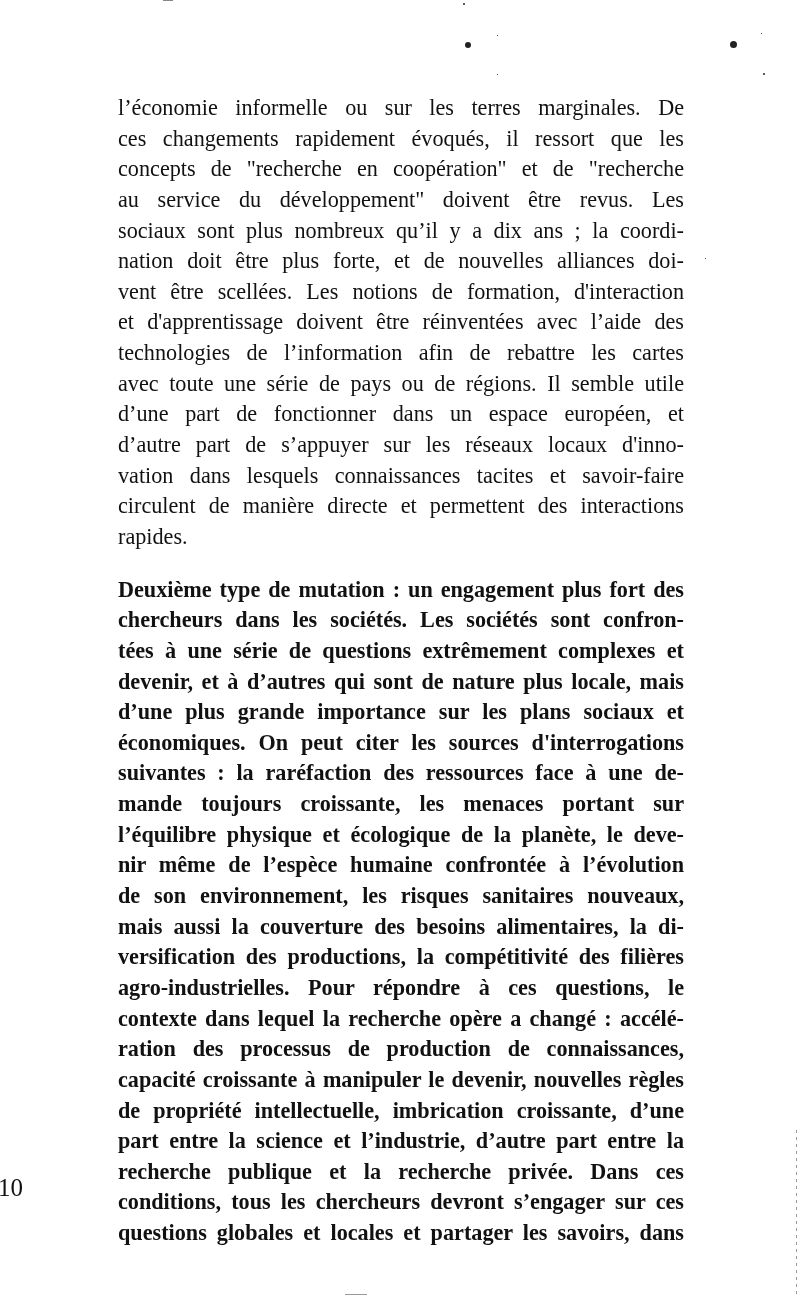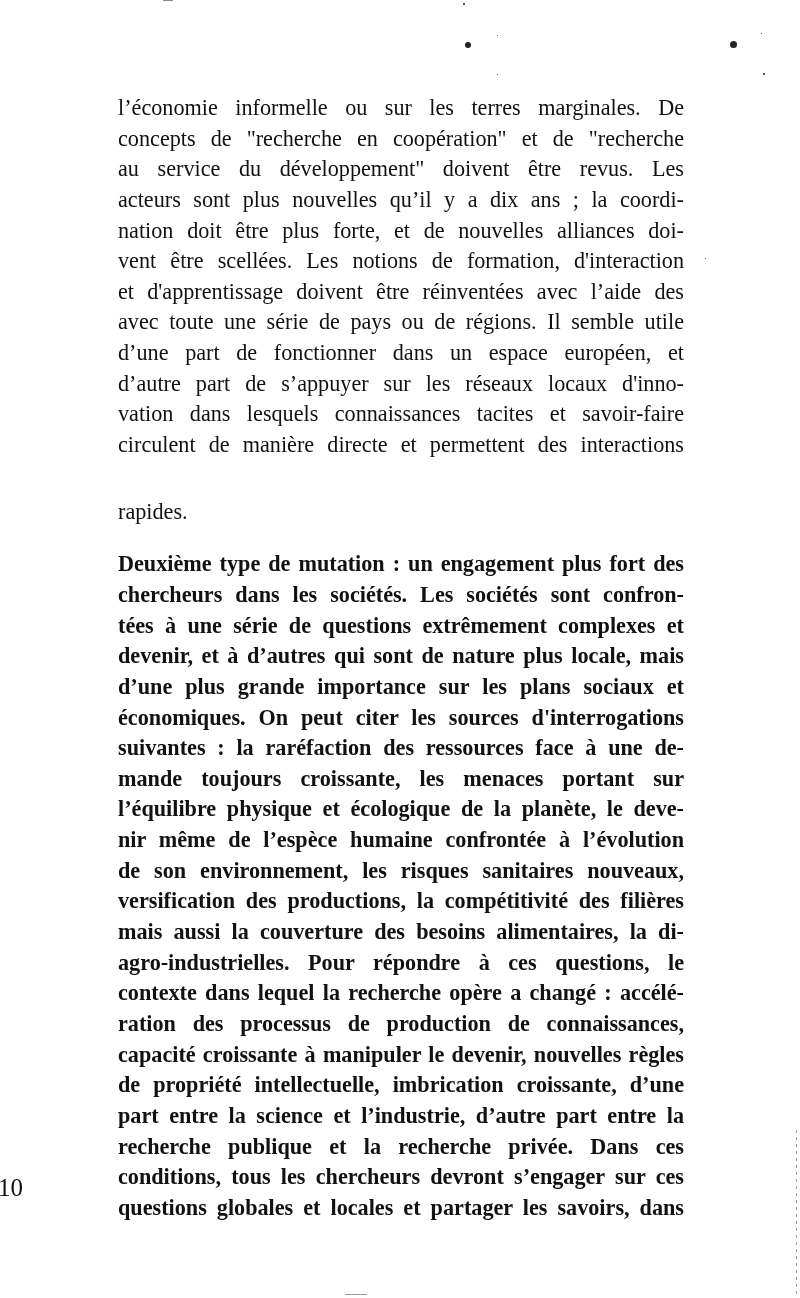--- a/index.html
+++ b/index.html
@@ -37,21 +37,20 @@
   }
   .line {
     display: block;
     white-space: nowrap;
     text-align: justify;
     text-align-last: justify;
     height: 30.65px;
   }
   .line.last {
     text-align-last: left;
-    margin-top: 36px;
   }
   .page-number {
     position: absolute;
     left: 0;
     width: 800px;
     top: 1173px;
     text-align: left;
     font-size: 25px;
     line-height: 30px;
     padding-left: 0px;
@@ -87,47 +86,49 @@
   }
 </style>
 </head>
 <body>
 
 <div class="page">
 
   <div class="text-block">
     <p class="para">
       <span class="line">l’économie informelle ou sur les terres marginales. De</span>
+      <span class="line">ces changements rapidement évoqués, il ressort que les</span>
       <span class="line">concepts de "recherche en coopération" et de "recherche</span>
       <span class="line">au service du développement" doivent être revus. Les</span>
-      <span class="line">acteurs sont plus nouvelles qu’il y a dix ans ; la coordi-</span>
+      <span class="line">sociaux sont plus nombreux qu’il y a dix ans ; la coordi-</span>
       <span class="line">nation doit être plus forte, et de nouvelles alliances doi-</span>
       <span class="line">vent être scellées. Les notions de formation, d'interaction</span>
       <span class="line">et d'apprentissage doivent être réinventées avec l’aide des</span>
+      <span class="line">technologies de l’information afin de rebattre les cartes</span>
       <span class="line">avec toute une série de pays ou de régions. Il semble utile</span>
       <span class="line">d’une part de fonctionner dans un espace européen, et</span>
       <span class="line">d’autre part de s’appuyer sur les réseaux locaux d'inno-</span>
       <span class="line">vation dans lesquels connaissances tacites et savoir-faire</span>
       <span class="line">circulent de manière directe et permettent des interactions</span>
       <span class="line last">rapides.</span>
     </p>
     <p class="para">
       <span class="line">Deuxième type de mutation : un engagement plus fort des</span>
       <span class="line">chercheurs dans les sociétés. Les sociétés sont confron-</span>
       <span class="line">tées à une série de questions extrêmement complexes et</span>
       <span class="line">devenir, et à d’autres qui sont de nature plus locale, mais</span>
       <span class="line">d’une plus grande importance sur les plans sociaux et</span>
       <span class="line">économiques. On peut citer les sources d'interrogations</span>
       <span class="line">suivantes : la raréfaction des ressources face à une de-</span>
       <span class="line">mande toujours croissante, les menaces portant sur</span>
       <span class="line">l’équilibre physique et écologique de la planète, le deve-</span>
       <span class="line">nir même de l’espèce humaine confrontée à l’évolution</span>
       <span class="line">de son environnement, les risques sanitaires nouveaux,</span>
+      <span class="line">mais aussi la couverture des besoins alimentaires, la di-</span>
       <span class="line">versification des productions, la compétitivité des filières</span>
-      <span class="line">mais aussi la couverture des besoins alimentaires, la di-</span>
       <span class="line">agro-industrielles. Pour répondre à ces questions, le</span>
       <span class="line">contexte dans lequel la recherche opère a changé : accélé-</span>
       <span class="line">ration des processus de production de connaissances,</span>
       <span class="line">capacité croissante à manipuler le devenir, nouvelles règles</span>
       <span class="line">de propriété intellectuelle, imbrication croissante, d’une</span>
       <span class="line">part entre la science et l’industrie, d’autre part entre la</span>
       <span class="line">recherche publique et la recherche privée. Dans ces</span>
       <span class="line">conditions, tous les chercheurs devront s’engager sur ces</span>
       <span class="line">questions globales et locales et partager les savoirs, dans</span>
     </p>

